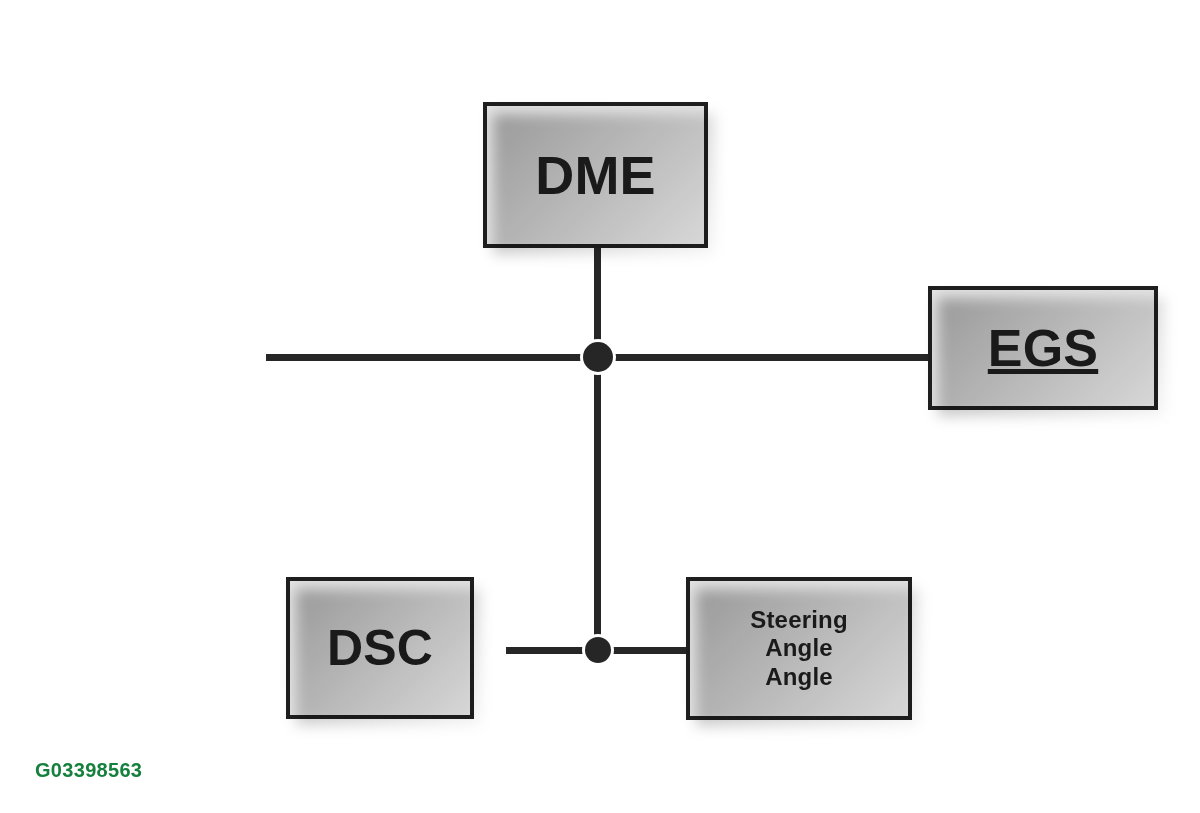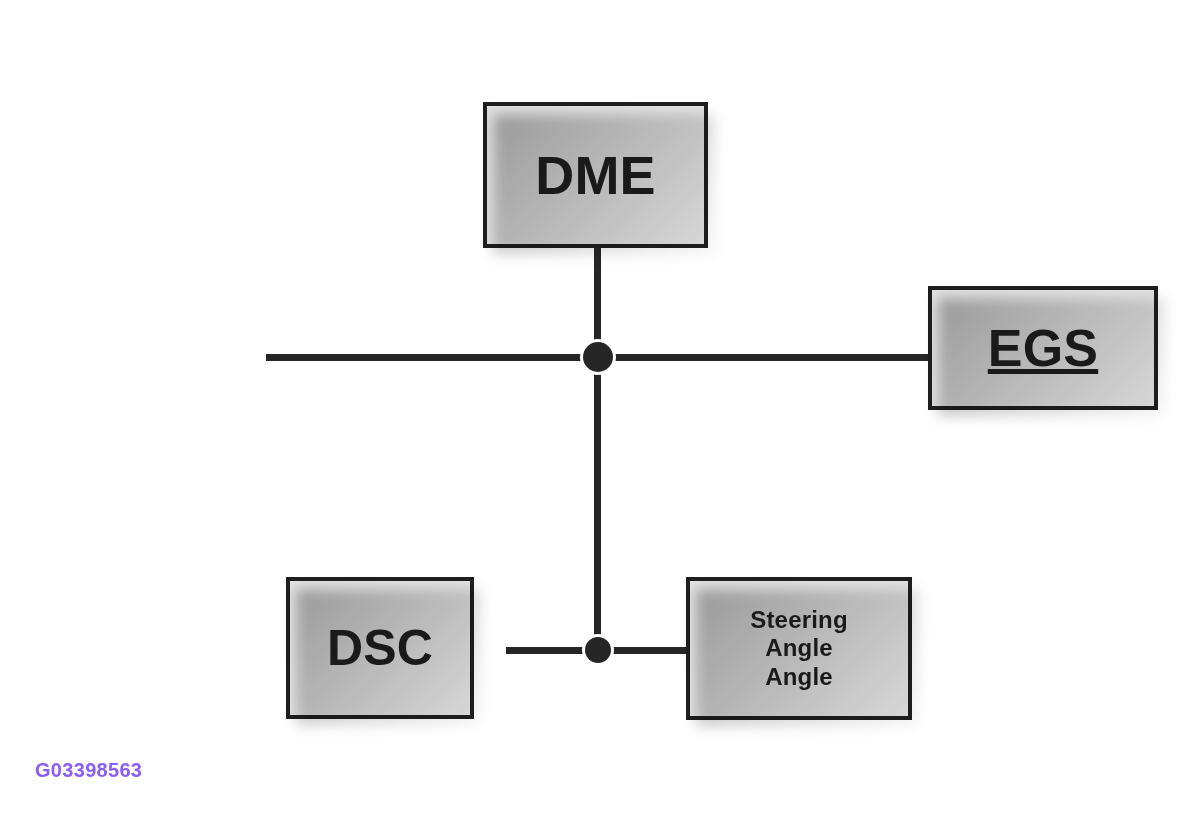--- a/index.html
+++ b/index.html
@@ -80,21 +80,21 @@
   #box-dsc      { left: 286px;  top: 545px; width: 188px; height: 142px; font-size: 50px; }
   #box-steering { left: 686px;  top: 545px; width: 226px; height: 143px; font-size: 24px; line-height: 1.18; }
 
   
   #caption {
     position: absolute;
     left: 35px;
     top: 727px;
     font-size: 20px;
     font-weight: bold;
-    color: #8b5cf6;
+    color: #15803d;
     letter-spacing: 0.3px;
   }
 </style>
 </head>
 <body>
 
 <div id="canvas">
 
   <div class="line line-h" id="line-cluster-node"></div>
   <div class="line line-h" id="line-node-egs"></div>

